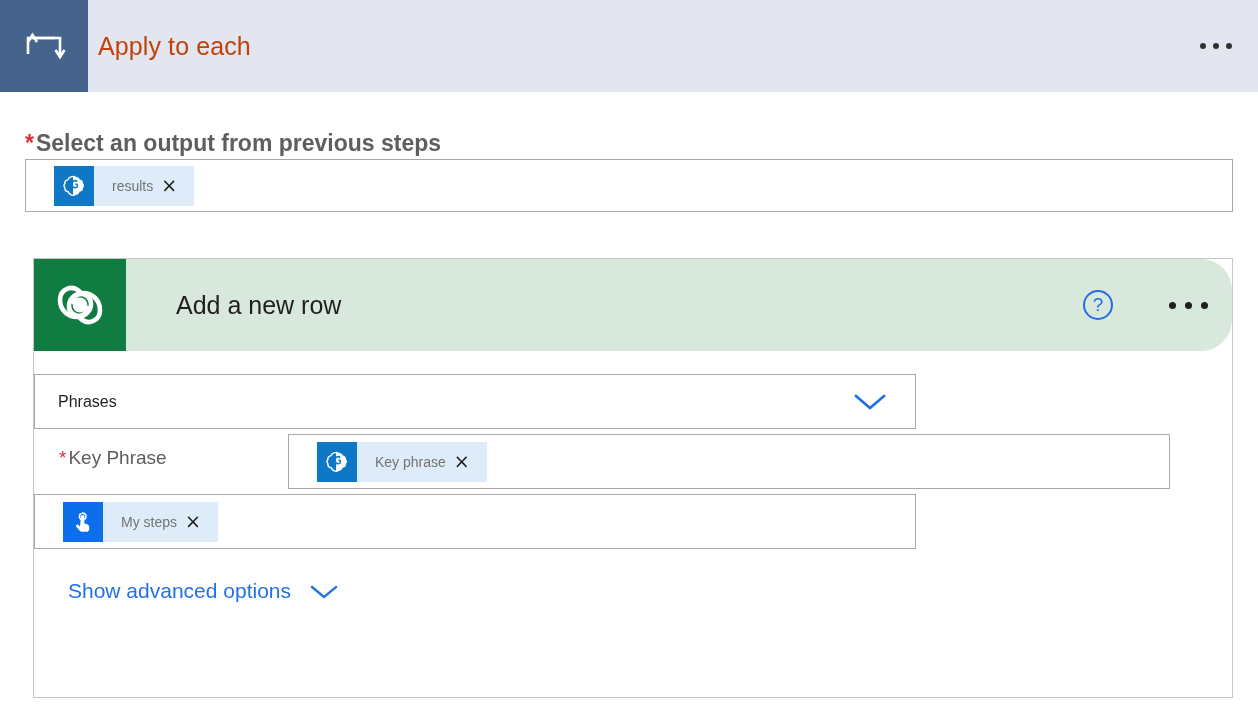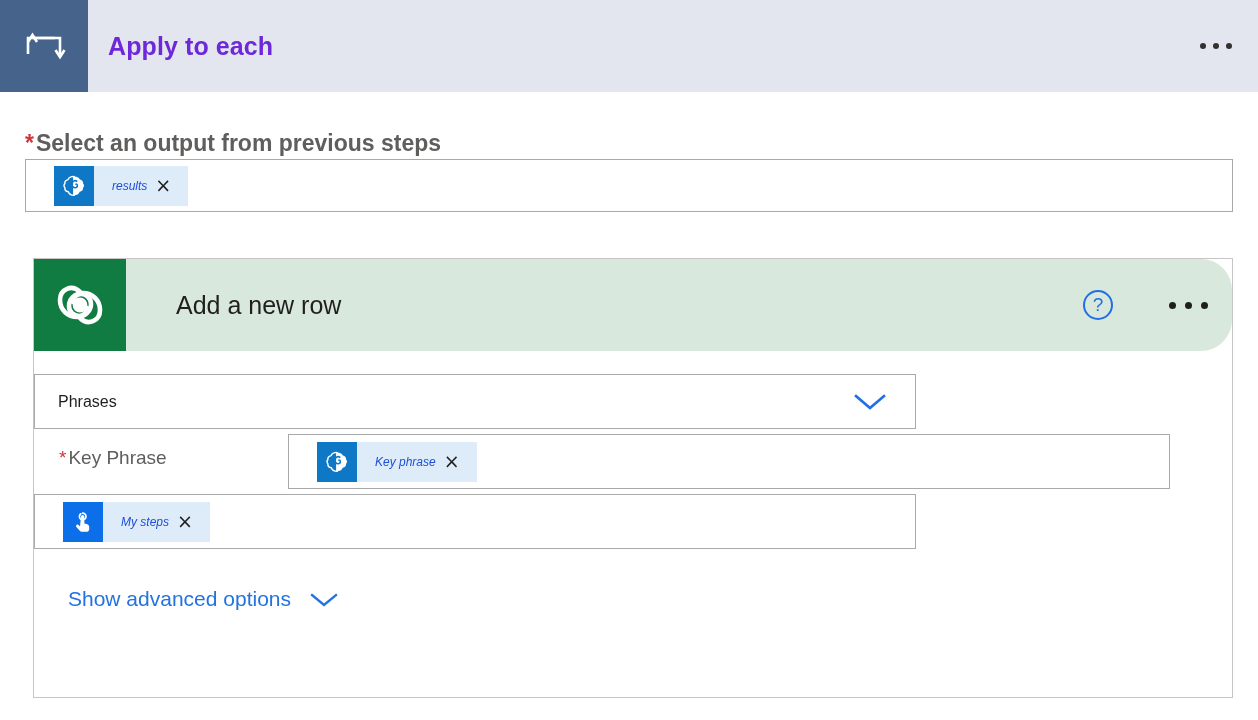--- a/index.html
+++ b/index.html
@@ -32,23 +32,23 @@
     height: 92px;
     background: #46638c;
     display: flex;
     align-items: center;
     justify-content: center;
     flex: 0 0 88px;
   }
   .loop-icon-block svg { display: block; }
   .loop-title {
     font-size: 25px;
-    color: #6d28d9;
-    margin-left: 20px;
-    font-weight: 700;
+    color: #c2410c;
+    margin-left: 10px;
+    font-weight: 400;
     letter-spacing: .1px;
     white-space: nowrap;
   }
   .loop-ellipsis {
     margin-left: auto;
     margin-right: 26px;
     display: flex;
     align-items: center;
     gap: 7px;
   }
@@ -102,25 +102,24 @@
     height: 40px;
     flex: 0 0 40px;
     display: flex;
     align-items: center;
     justify-content: center;
   }
   .token-icon.brain { background: #0f78c6; }
   .token-icon.touch { background: #0c6ee8; }
   .token-icon svg { display: block; }
   .token-text {
-    font-size: 12px;
-    color: #1d4ed8;
+    font-size: 14px;
+    color: #737373;
     padding: 0 8px 0 18px;
     white-space: nowrap;
-    font-style: italic;
   }
   .token-x {
     font-size: 19px;
     color: #201f1e;
     padding-right: 17px;
     line-height: 1;
     cursor: pointer;
     font-family: "DejaVu Sans", sans-serif;
   }
 
@@ -232,21 +231,21 @@
     display: flex;
     align-items: center;
     justify-content: center;
     cursor: pointer;
   }
   .chevron-btn svg { display: block; }
 
   .advanced-link {
     display: flex;
     align-items: center;
-    margin-top: 38px;
+    margin-top: 30px;
     margin-left: 34px;
     cursor: pointer;
     width: fit-content;
   }
   .advanced-link .adv-text {
     font-size: 21px;
     color: #2272e0;
     white-space: nowrap;
   }
   .advanced-link .adv-chev {

